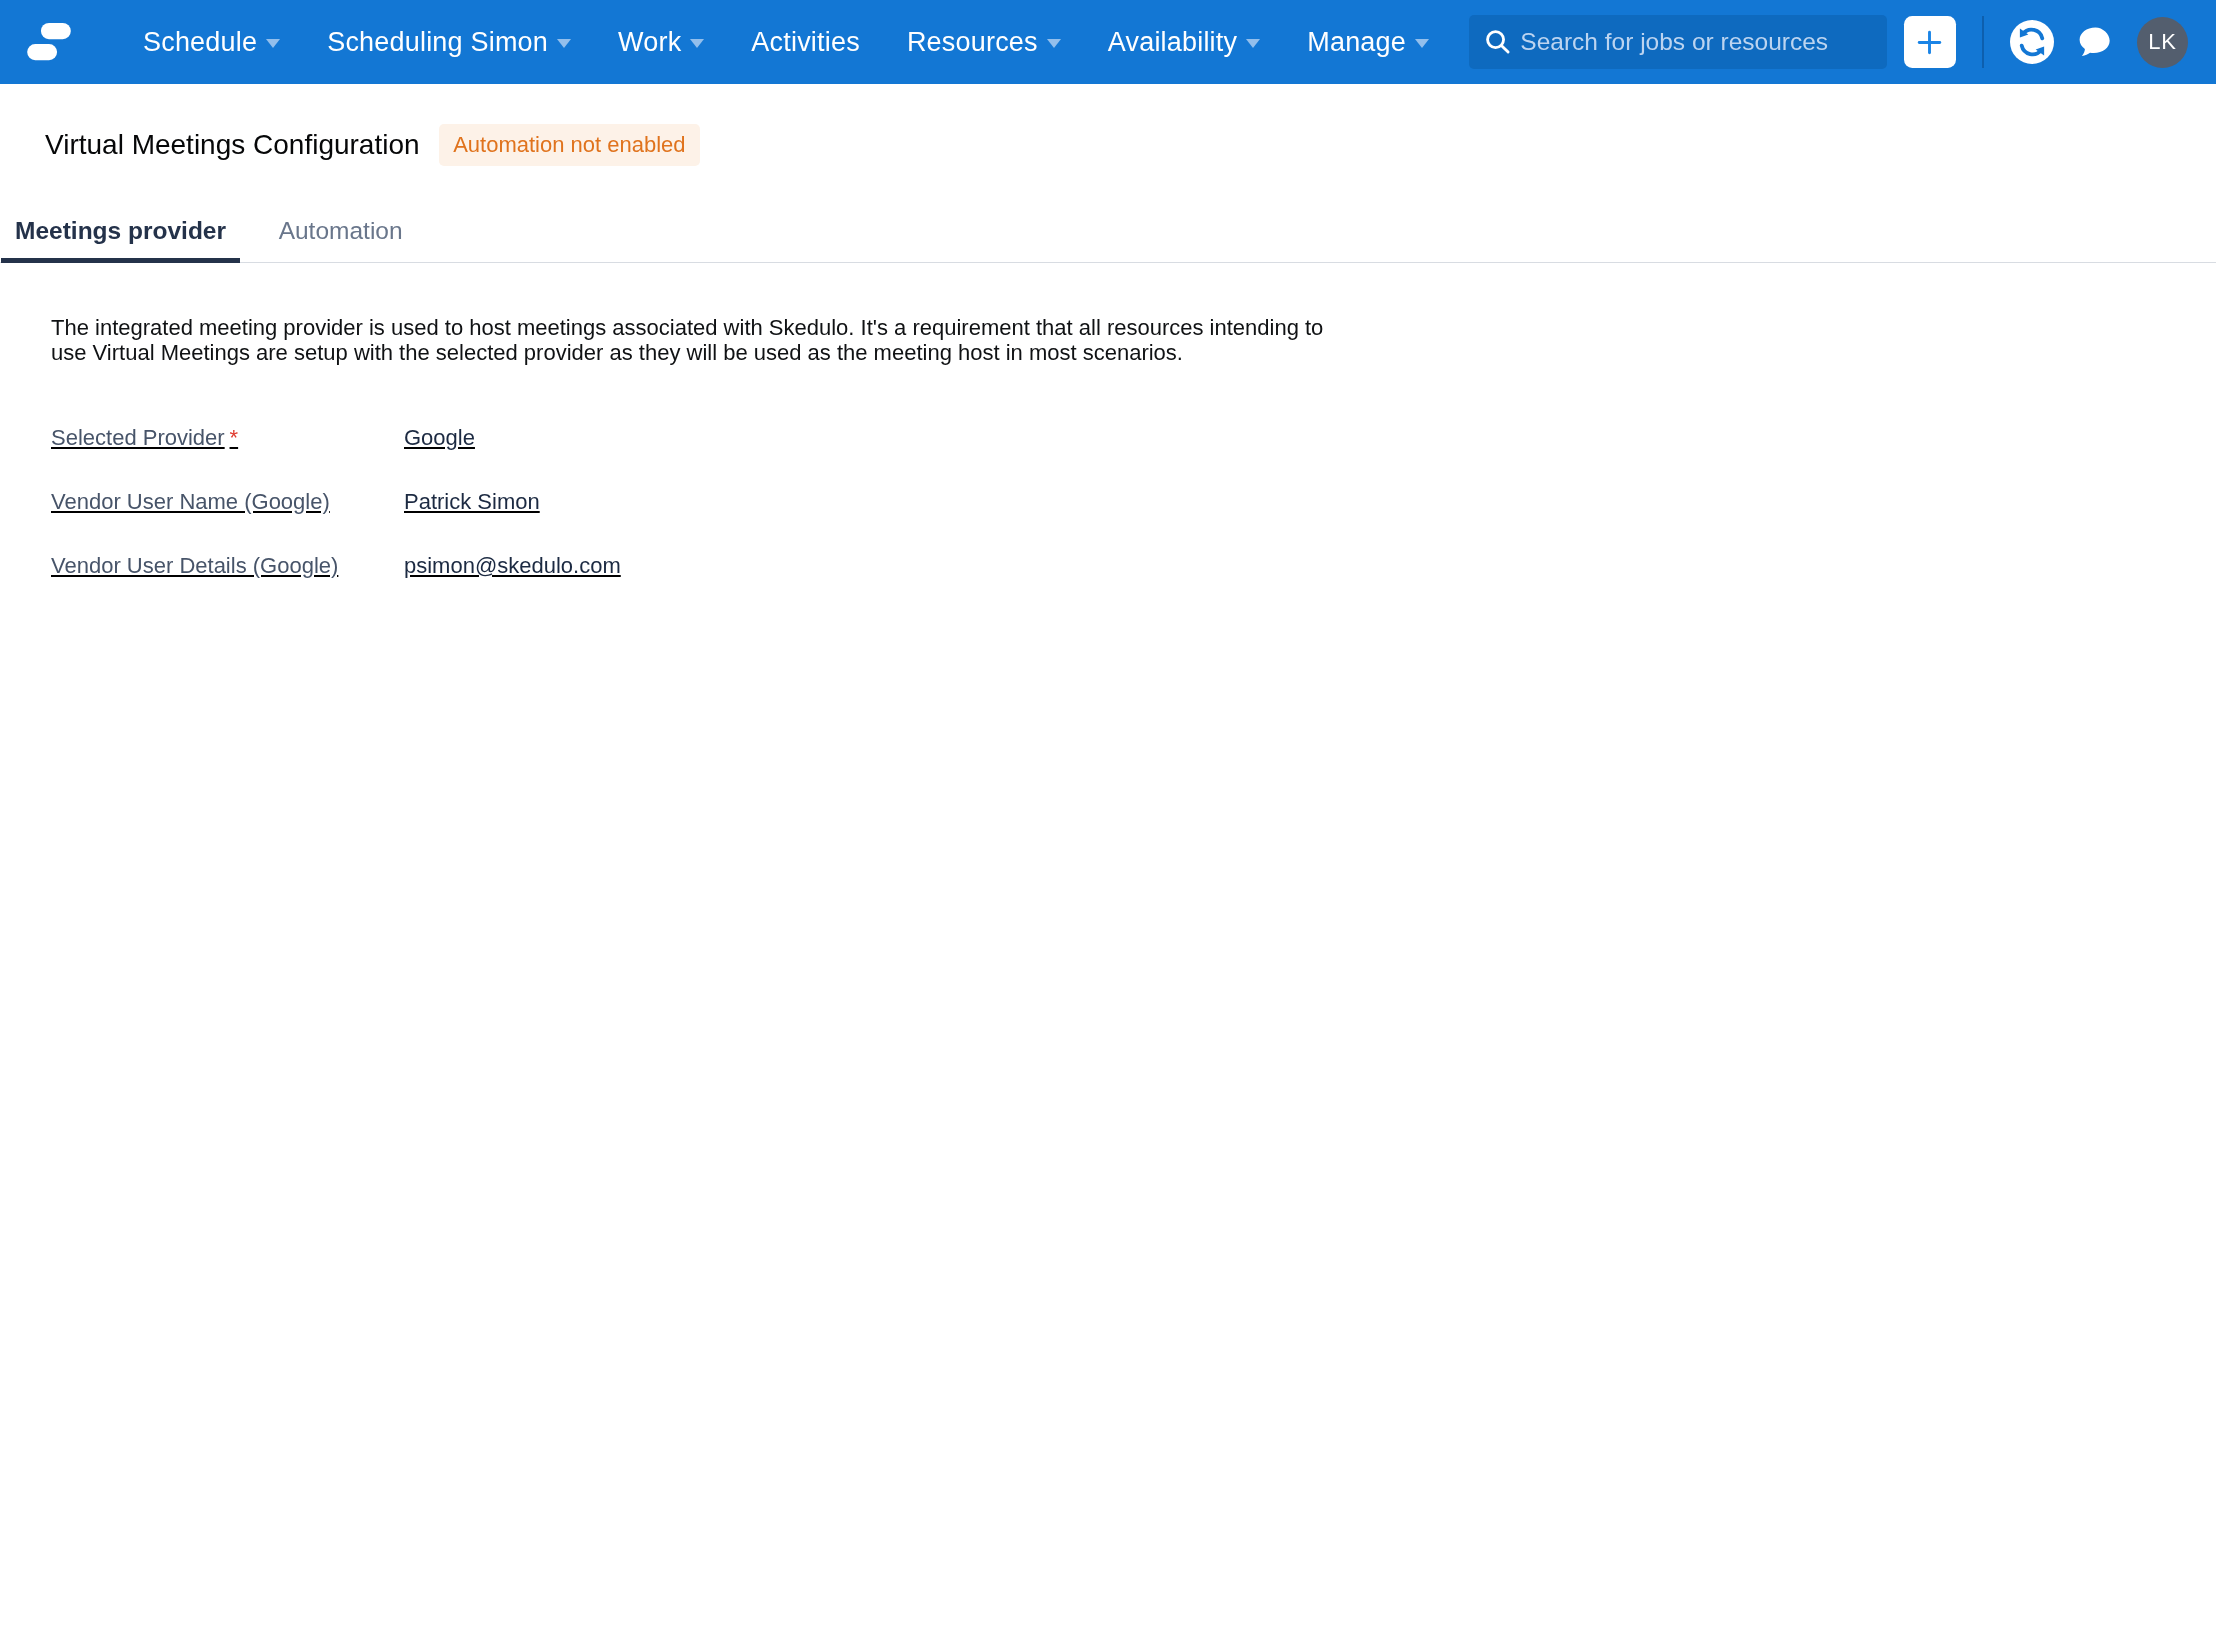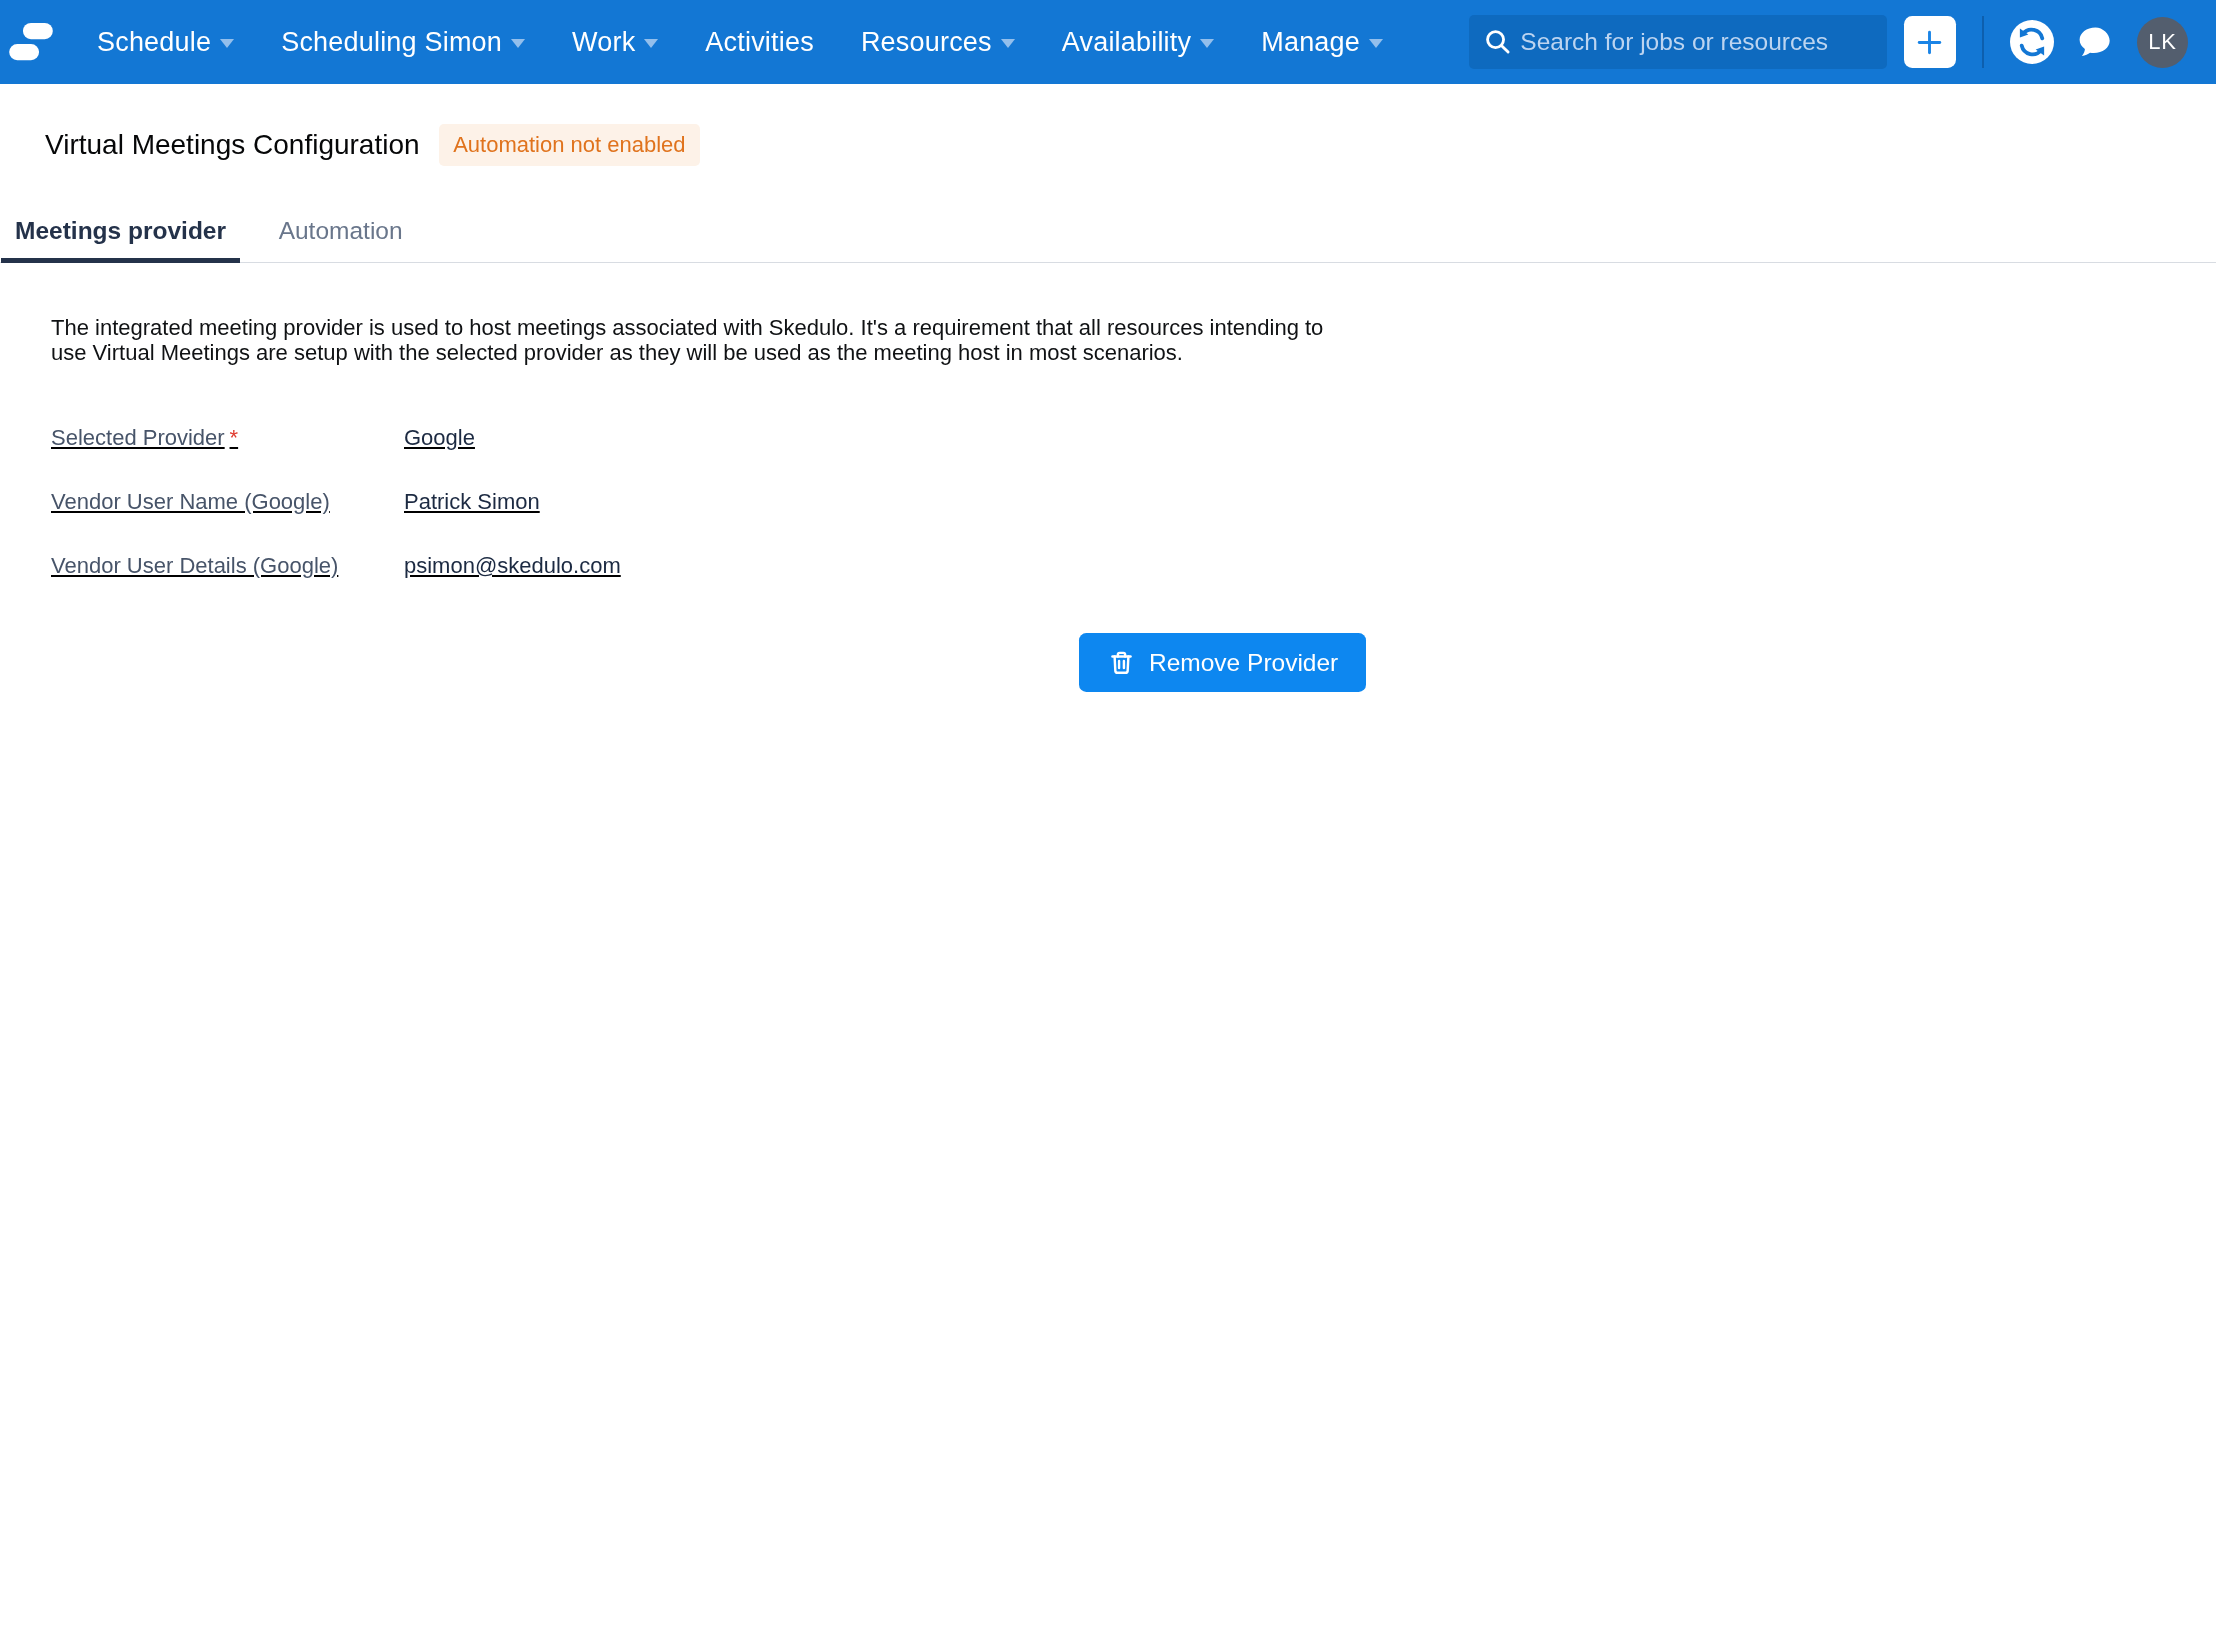--- a/index.html
+++ b/index.html
@@ -27,21 +27,22 @@
     font-family:"Liberation Sans","DejaVu Sans",sans-serif;
     overflow:hidden;
   }
 
   
   .topnav{
     height:84px;
     background:var(--nav-bg);
     display:flex;
     align-items:center;
-    padding:0 28px 0 9px;
+    padding:0 28px 0 27px;
+    gap:28px;
   }
   .logo{flex:0 0 auto;display:block;}
   .nav-items{
     display:flex;
     align-items:center;
     gap:47px;
     margin-left:44px;
   }
   .nav-item{
     display:flex;
@@ -294,25 +295,15 @@
       <div class="field-row">
         <span class="field-label">Vendor User Name (Google)</span>
         <span class="field-value">Patrick Simon</span>
       </div>
       <div class="field-row">
         <span class="field-label">Vendor User Details (Google)</span>
         <span class="field-value">psimon@skedulo.com</span>
       </div>
     </div>
 
-    <button class="remove-btn">
-      <svg width="29" height="29" viewBox="0 0 24 24" fill="none" stroke="#ffffff" stroke-width="2" stroke-linecap="round" stroke-linejoin="round">
-        <path d="M4.5 7h15"></path>
-        <path d="M9 7V5.4A1.4 1.4 0 0 1 10.4 4h3.2A1.4 1.4 0 0 1 15 5.4V7"></path>
-        <path d="M6.3 7l.6 11.9a1.7 1.7 0 0 0 1.7 1.6h6.8a1.7 1.7 0 0 0 1.7-1.6L17.7 7"></path>
-        <line x1="10" y1="10.8" x2="10" y2="16.6"></line>
-        <line x1="14" y1="10.8" x2="14" y2="16.6"></line>
-      </svg>
-      <span>Remove Provider</span>
-    </button>
   </div>
 </main>
 
 
 </body></html>

